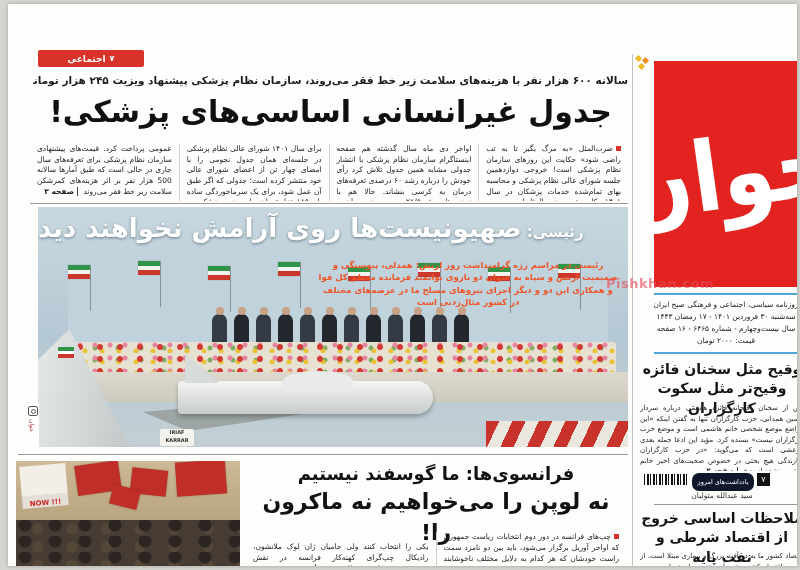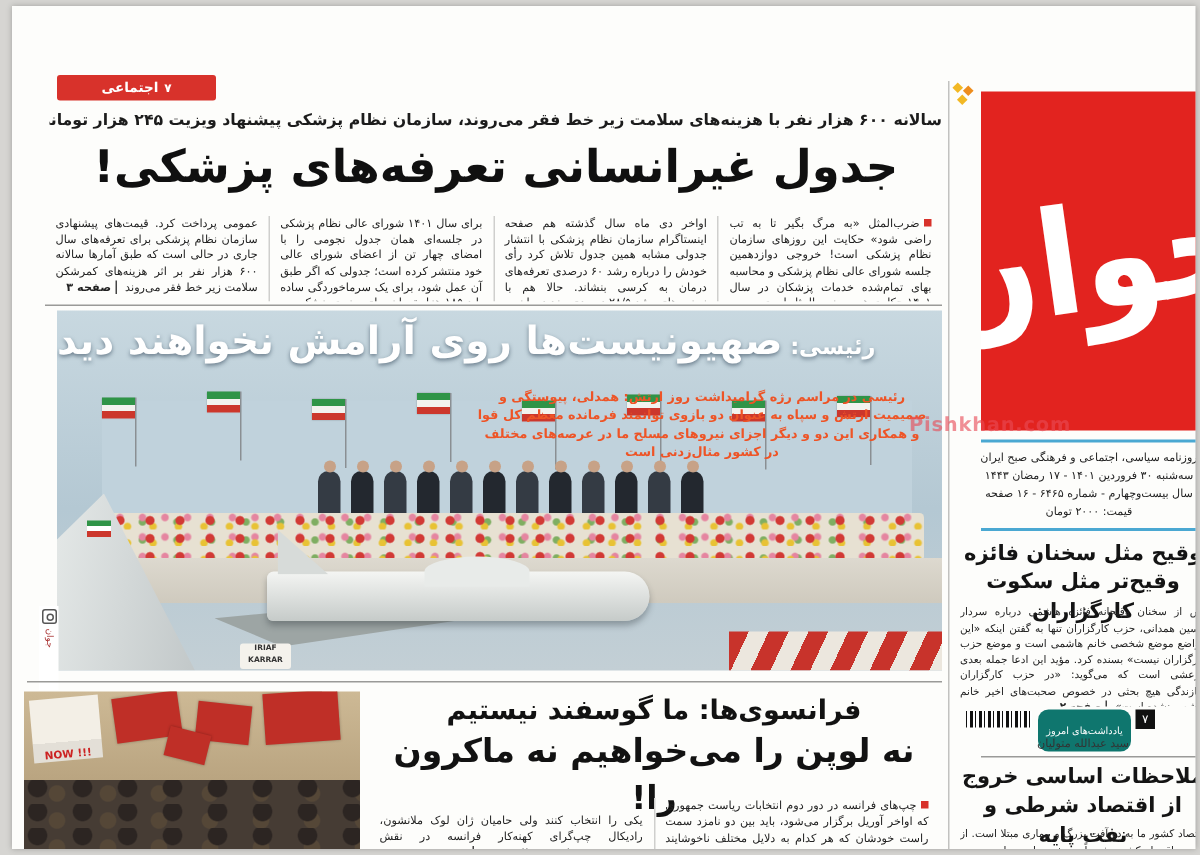--- a/index.html
+++ b/index.html
@@ -111,48 +111,48 @@
     letter-spacing:-4px;line-height:1;}
   .watermark{left:598px;top:272px;width:150px;font-size:13px;font-weight:bold;color:rgba(232,74,86,.62);
     letter-spacing:.5px;z-index:5;}
   .bluerule{left:646px;width:146px;height:2px;background:#4aa8d2;}
   .mh-info{left:638px;top:295px;width:160px;font-size:7.4px;color:#222;text-align:center;line-height:1.62;}
   .note-title{left:632px;width:164px;text-align:center;font-weight:900;color:#141414;font-size:14px;line-height:1.38;}
   .note-body{left:632px;width:164px;font-size:7px;line-height:1.5;color:#222;text-align:justify;overflow:hidden;}
   .badge-row{left:636px;top:469px;width:156px;height:14px;}
   .barcode{position:absolute;left:0;top:1px;width:44px;height:11px;
     background:repeating-linear-gradient(90deg,#111 0 1px,#fff 1px 3px,#111 3px 5px,#fff 5px 6px);}
-  .note-badge{position:absolute;left:48px;top:0;width:62px;height:28px;background:#0f766e;border-radius:7px;
+  .note-badge{position:absolute;left:48px;top:0;width:62px;height:18px;background:#0f172a;border-radius:7px;
     color:#fff;font-size:6.5px;display:flex;align-items:center;justify-content:center;}
   .blk{position:absolute;left:113px;top:0;width:13px;height:13px;background:#111;color:#fff;font-size:8px;
     display:flex;align-items:center;justify-content:center;}
   .author{left:632px;top:487px;width:164px;text-align:center;font-size:7.5px;color:#333;}
   .rc-hr{left:646px;top:500px;width:146px;}
 </style>
 </head>
 <body>
 
 <div class="canvas">
   <div class="page">
 
     <div class="abs section-tab" dir="rtl">
       <span class="tab-mark">٧</span>
       <span>اجتماعی</span>
     </div>
 
     <div class="abs top-strip" dir="rtl">سالانه ۶۰۰ هزار نفر با هزینه‌های سلامت زیر خط فقر می‌روند، سازمان نظام پزشکی پیشنهاد ویزیت ۲۴۵ هزار تومانی و هزینه بستری ۴/۵ میلیون تومانی دارد!</div>
 
-    <div class="abs main-headline" dir="rtl">جدول غیرانسانی تعرفه‌های پزشکی!</div>
+    <div class="abs main-headline" dir="rtl">جدول غیرانسانی اساسی‌های پزشکی!</div>
 
     <div class="abs cols4" dir="rtl">
       <div class="col lead-bullet">ضرب‌المثل «به مرگ بگیر تا به تب راضی شود» حکایت این روزهای سازمان نظام پزشکی است! خروجی دوازدهمین جلسه شورای عالی نظام پزشکی و محاسبه بهای تمام‌شده خدمات پزشکان در سال ۱۴۰۱ حکایت همین ضرب‌المثل است.</div>
       <div class="col">اواخر دی ماه سال گذشته هم صفحه اینستاگرام سازمان نظام پزشکی با انتشار جدولی مشابه همین جدول تلاش کرد رأی خودش را درباره رشد ۶۰ درصدی تعرفه‌های درمان به کرسی بنشاند. حالا هم با زمزمه‌های رشد ۲۸/۵ درصدی مزد درمان</div>
       <div class="col">برای سال ۱۴۰۱ شورای عالی نظام پزشکی در جلسه‌ای همان جدول نجومی را با امضای چهار تن از اعضای شورای عالی خود منتشر کرده است؛ جدولی که اگر طبق آن عمل شود، برای یک سرماخوردگی ساده باید ۱۸۵ هزار تومان برای ویزیت پزشک</div>
       <div class="col">
-        <span>عمومی پرداخت کرد. قیمت‌های پیشنهادی سازمان نظام پزشکی برای تعرفه‌های سال جاری در حالی است که طبق آمارها سالانه ۶۰۰ هزار نفر بر اثر هزینه‌های کمرشکن سلامت زیر خط فقر می‌روند</span>
+        <span>عمومی پرداخت کرد. قیمت‌های پیشنهادی سازمان نظام پزشکی برای تعرفه‌های سال جاری در حالی است که طبق آمارها سالانه 500 هزار نفر بر اثر هزینه‌های کمرشکن سلامت زیر خط فقر می‌روند</span>
         <span class="pref">صفحه ۳</span>
       </div>
     </div>
     <div class="abs hr" style="left:22px;top:199px;width:598px;"></div>
 
     <div class="abs photo">
       <div class="abs stage-panel"></div>
       <div class="abs flagrow">
         <span class="flag" style="left:10px;top:6px"></span>
         <span class="flag" style="left:80px;top:2px"></span>

